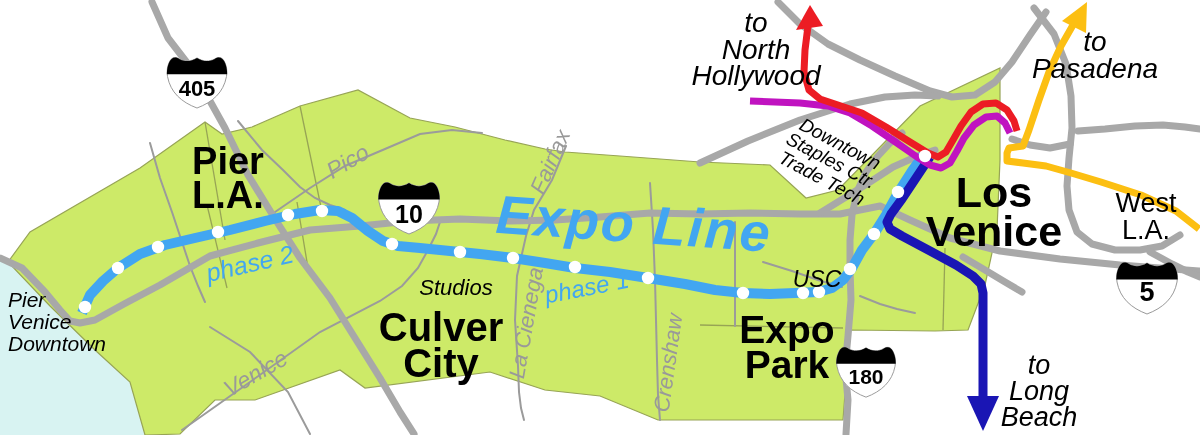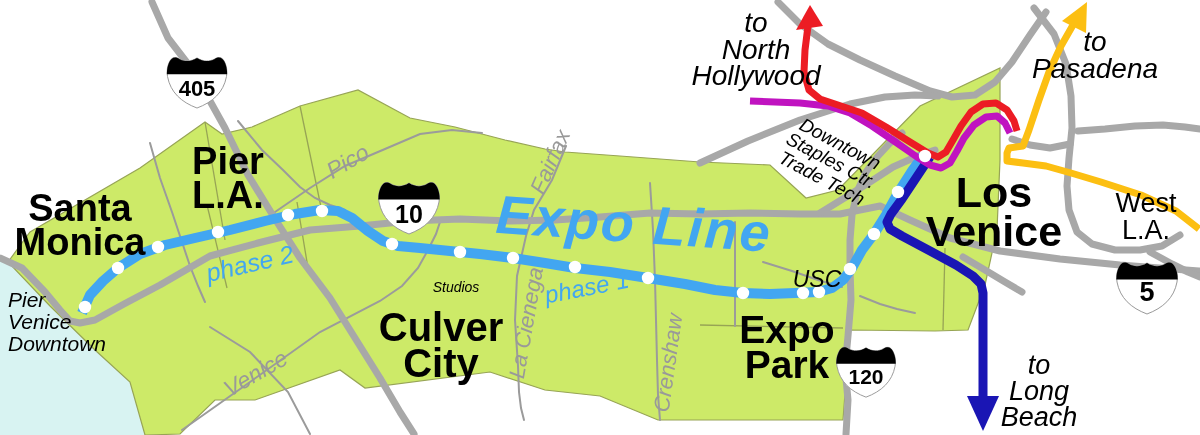--- a/index.html
+++ b/index.html
@@ -109,22 +109,20 @@
         <circle cx="819" cy="292" r="6.2" class="dot"></circle>
         <circle cx="850" cy="269" r="6.2" class="dot"></circle>
         <circle cx="874" cy="234" r="6.2" class="dot"></circle>
         <circle cx="898" cy="192" r="6.2" class="dot"></circle>
         <circle cx="925" cy="156" r="6.2" class="dot"></circle>
       </g>
   </svg>
 
   <div class="lbl title" style="left:634px;top:224px;font-size:54px;transform:translate(-50%,-50%) rotate(4deg);">Expo Line</div>
 
-  <div class="lbl city" style="left:80px;top:225px;font-size:38px;">Santa
-Monica</div>
   <div class="lbl city" style="left:228px;top:178px;font-size:38px;">Pier
 L.A.</div>
   <div class="lbl city" style="left:787px;top:347px;font-size:39px;">Expo
 Park</div>
   <div class="lbl city" style="left:441px;top:345px;font-size:40px;">Culver
 City</div>
   <div class="lbl city" style="left:994px;top:212px;font-size:43px;">Los
 Venice</div>
   <div class="lbl" style="left:1146px;top:217px;font-size:27px;line-height:1.0;">West
 L.A.</div>
@@ -134,21 +132,21 @@
 Hollywood</div>
   <div class="lbl it" style="left:1095px;top:56px;font-size:28px;">to
 Pasadena</div>
   <div class="lbl it" style="left:1039px;top:391px;font-size:27px;line-height:0.97;">to
 Long
 Beach</div>
 
   <div class="lbl it tl" style="left:8px;top:289px;font-size:21px;line-height:1.05;">Pier
 Venice
 Downtown</div>
-  <div class="lbl it" style="left:456px;top:288px;font-size:14px;">Studios</div>
+  <div class="lbl it" style="left:456px;top:288px;font-size:22px;">Studios</div>
   <div class="lbl it" style="left:817px;top:280px;font-size:23px;">USC</div>
   <div class="lbl it" style="left:831px;top:161px;font-size:19px;line-height:1.02;transform:translate(-50%,-50%) rotate(28deg);">Downtown
 Staples Ctr.
 Trade Tech</div>
 
   <div class="lbl it blue" style="left:250px;top:264px;font-size:25px;transform:translate(-50%,-50%) rotate(-13deg);">phase 2</div>
   <div class="lbl it blue" style="left:587px;top:288px;font-size:24px;transform:translate(-50%,-50%) rotate(-11deg);">phase 1</div>
 
   <div class="lbl street-lbl" style="left:348px;top:162px;font-size:23px;transform:translate(-50%,-50%) rotate(-30deg);">Pico</div>
   <div class="lbl street-lbl" style="left:256px;top:374px;font-size:23px;transform:translate(-50%,-50%) rotate(-30deg);">Venice</div>
@@ -168,21 +166,21 @@
       <path fill="#ffffff" stroke="#999" stroke-width="1" d="M32,5 C38,9 45,9 50,6 C55,3 58,5 60,9 C62,13 63,18 62,24 C59,40 48,50 32,56 C16,50 5,40 2,24 C1,18 2,13 4,9 C6,5 9,3 14,6 C19,9 26,9 32,5 Z"></path>
       <path fill="#000000" d="M32,5 C38,9 45,9 50,6 C55,3 58,5 60,9 C61.3,11.6 62.2,14.6 62.5,18 L62.7,21.5 L1.3,21.5 L1.5,18 C1.8,14.6 2.7,11.6 4,9 C6,5 9,3 14,6 C19,9 26,9 32,5 Z"></path>
     </svg>
     <span class="shield-num" style="top:22px;font-size:25px;text-align:center;">10</span>
   </div>
   <div class="shield" style="left:835px;top:341px;width:62px;height:60px;">
     <svg viewBox="0 0 64 58">
       <path fill="#ffffff" stroke="#999" stroke-width="1" d="M32,5 C38,9 45,9 50,6 C55,3 58,5 60,9 C62,13 63,18 62,24 C59,40 48,50 32,56 C16,50 5,40 2,24 C1,18 2,13 4,9 C6,5 9,3 14,6 C19,9 26,9 32,5 Z"></path>
       <path fill="#000000" d="M32,5 C38,9 45,9 50,6 C55,3 58,5 60,9 C61.3,11.6 62.2,14.6 62.5,18 L62.7,21.5 L1.3,21.5 L1.5,18 C1.8,14.6 2.7,11.6 4,9 C6,5 9,3 14,6 C19,9 26,9 32,5 Z"></path>
     </svg>
-    <span class="shield-num" style="top:24px;font-size:21px;">120</span>
+    <span class="shield-num" style="top:24px;font-size:21px;">180</span>
   </div>
   <div class="shield" style="left:1115px;top:256px;width:64px;height:62px;">
     <svg viewBox="0 0 64 58">
       <path fill="#ffffff" stroke="#999" stroke-width="1" d="M32,5 C38,9 45,9 50,6 C55,3 58,5 60,9 C62,13 63,18 62,24 C59,40 48,50 32,56 C16,50 5,40 2,24 C1,18 2,13 4,9 C6,5 9,3 14,6 C19,9 26,9 32,5 Z"></path>
       <path fill="#000000" d="M32,5 C38,9 45,9 50,6 C55,3 58,5 60,9 C61.3,11.6 62.2,14.6 62.5,18 L62.7,21.5 L1.3,21.5 L1.5,18 C1.8,14.6 2.7,11.6 4,9 C6,5 9,3 14,6 C19,9 26,9 32,5 Z"></path>
     </svg>
     <span class="shield-num" style="top:21px;font-size:27px;">5</span>
   </div>
 
 </div>

